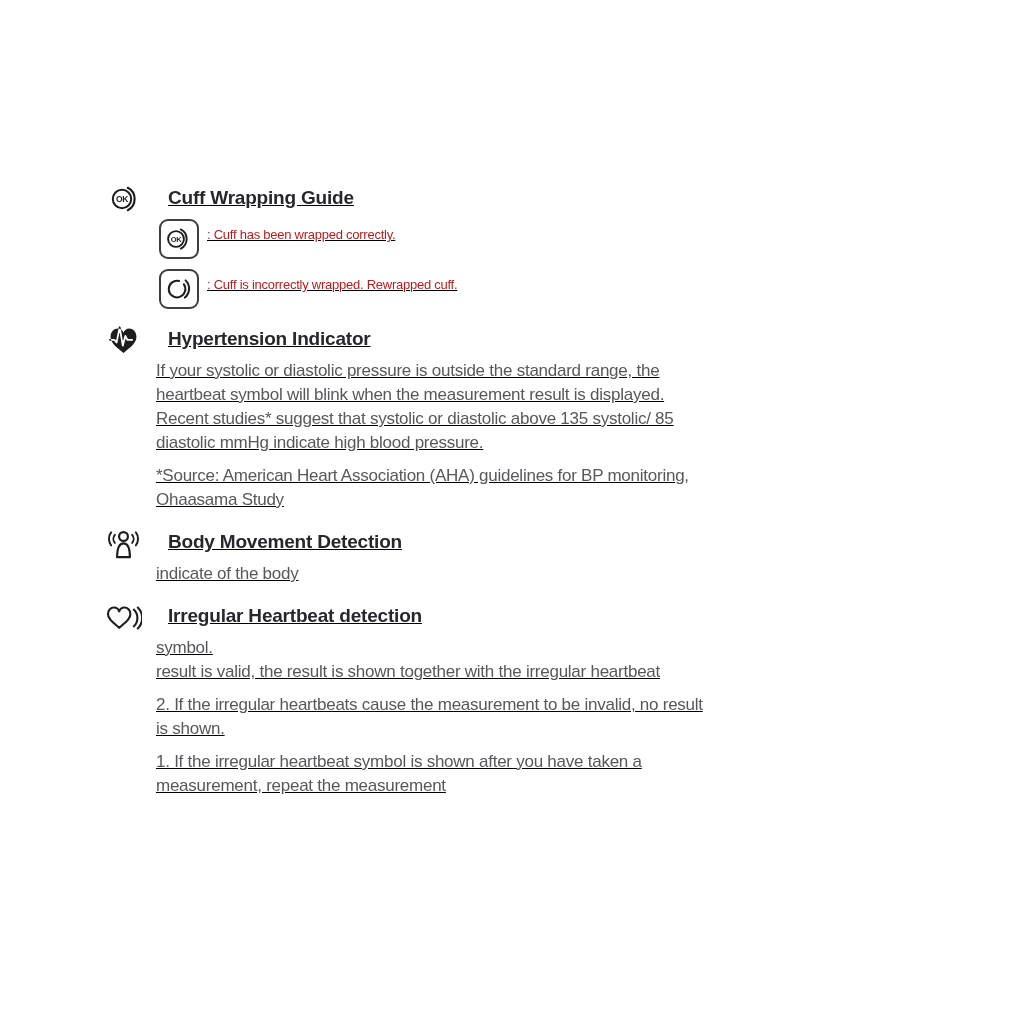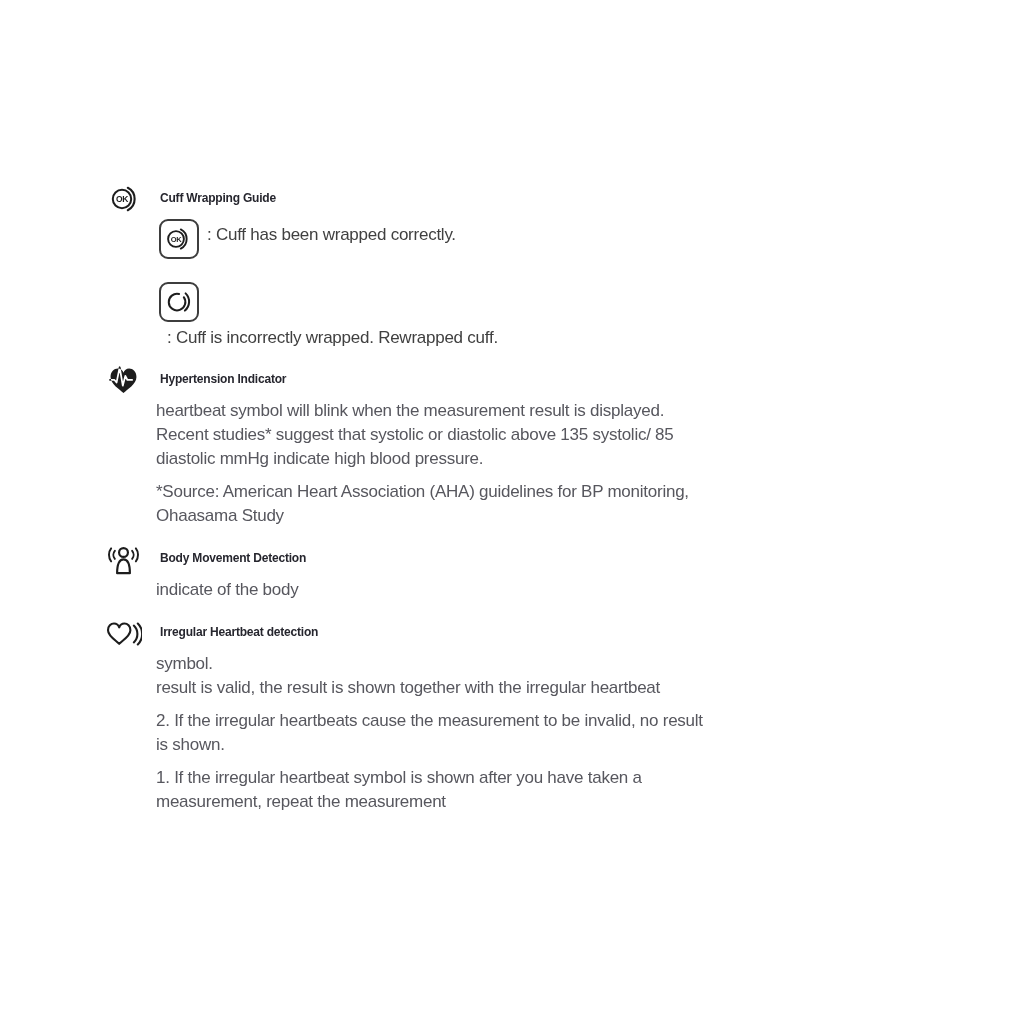--- a/index.html
+++ b/index.html
@@ -17,38 +17,39 @@
   .page {
     position: absolute;
     inset: 0;
     background: #ffffff;
   }
   .content {
     position: absolute;
     left: 0;
     top: 188px;
     width: 849px;
+    text-decoration: underline;
   }
   .feature {
     position: relative;
     padding-left: 156px;
     margin-bottom: 20px;
   }
   .feature:last-child { margin-bottom: 0; }
   .feature-icon {
     position: absolute;
     display: block;
   }
   .icon-cuff      { left: 111px; top: -2px; }
   .icon-heart-bp  { left: 108px; top: -3px; }
   .icon-movement  { left: 106px; top: -5px; }
   .icon-irregular { left: 106px; top: -1px; }
   .feature-title {
-    margin: 0 0 10px 4px;
-    font-size: 12px;
+    margin: 0 0 10px 12px;
+    font-size: 19px;
     line-height: 20px;
     font-weight: bold;
     letter-spacing: -0.2px;
     color: #26262e;
   }
   .feature.cuff .feature-title { margin-bottom: 11px; }
   .para {
     margin: 0 0 9px 0;
   }
   .para:last-child { margin-bottom: 0; }
@@ -57,37 +58,37 @@
     line-height: 24px;
     letter-spacing: -0.25px;
     color: #57575e;
     white-space: nowrap;
   }
   .sub-row {
     display: flex;
     align-items: flex-start;
     padding-left: 3px;
   }
-  .sub-row + .sub-row { margin-top: 23px; flex-direction: column; }
+  .sub-row + .sub-row { margin-top: 10px; }
   .sub-box {
     flex: 0 0 auto;
     width: 36px;
     height: 36px;
     border: 2px solid #3d3d3d;
     border-radius: 9px;
     display: flex;
     align-items: center;
     justify-content: center;
     background: #ffffff;
   }
   .sub-text {
-    font-size: 17px;
+    font-size: 13px;
     line-height: 22px;
     letter-spacing: -0.25px;
-    color: #404040;
+    color: #b91c1c;
     margin: 5px 0 0 8px;
     white-space: nowrap;
   }
   svg { display: block; }
   .stroke {
     fill: none;
     stroke: #1d1d1d;
     stroke-linecap: round;
   }
   .ok-text {
@@ -144,20 +145,21 @@
               <path d="M14.5 26 C11 22.6 2 17.5 2 10.5 C2 5.6 5.4 2.5 9.1 2.5 C11.7 2.5 13.7 4.2 14.5 6.5 C15.3 4.2 17.3 2.5 19.9 2.5 C23.6 2.5 27 5.6 27 10.5 C27 17.5 18 22.6 14.5 26 Z"></path>
             </clipPath>
           </defs>
           <path d="M14.5 26 C11 22.6 2 17.5 2 10.5 C2 5.6 5.4 2.5 9.1 2.5 C11.7 2.5 13.7 4.2 14.5 6.5 C15.3 4.2 17.3 2.5 19.9 2.5 C23.6 2.5 27 5.6 27 10.5 C27 17.5 18 22.6 14.5 26 Z" fill="#1d1d1d"></path>
           <polyline points="0.8,13.5 5.8,13.5 7.8,16 10.8,1.2 13.8,19 16.3,9.5 18.3,13.5 23.5,13.5" fill="none" stroke="#1d1d1d" stroke-width="1.7" stroke-linejoin="round"></polyline>
           <polyline points="0.8,13.5 5.8,13.5 7.8,16 10.8,1.2 13.8,19 16.3,9.5 18.3,13.5 23.5,13.5" fill="none" stroke="#ffffff" stroke-width="1.7" stroke-linejoin="round" clip-path="url(#heartclip)"></polyline>
         </svg>
       </span>
       <h2 class="feature-title">Hypertension Indicator</h2>
       <div class="para">
+        <div class="body-line">If your systolic or diastolic pressure is outside the standard range, the</div>
         <div class="body-line">heartbeat symbol will blink when the measurement result is displayed.</div>
         <div class="body-line">Recent studies* suggest that systolic or diastolic above 135 systolic/ 85</div>
         <div class="body-line">diastolic mmHg indicate high blood pressure.</div>
       </div>
       <div class="para">
         <div class="body-line">*Source: American Heart Association (AHA) guidelines for BP monitoring,</div>
         <div class="body-line">Ohaasama Study</div>
       </div>
     </section>
 

